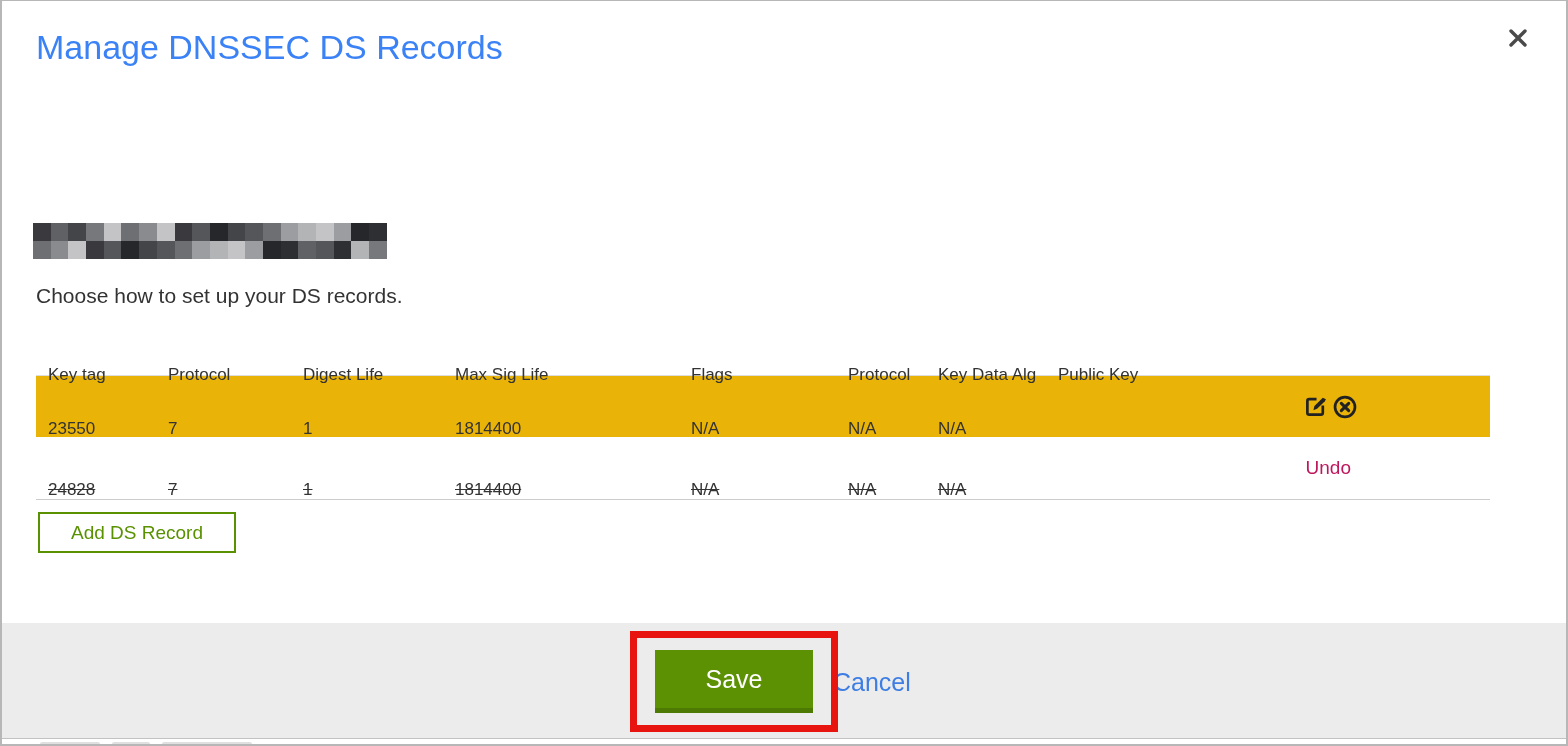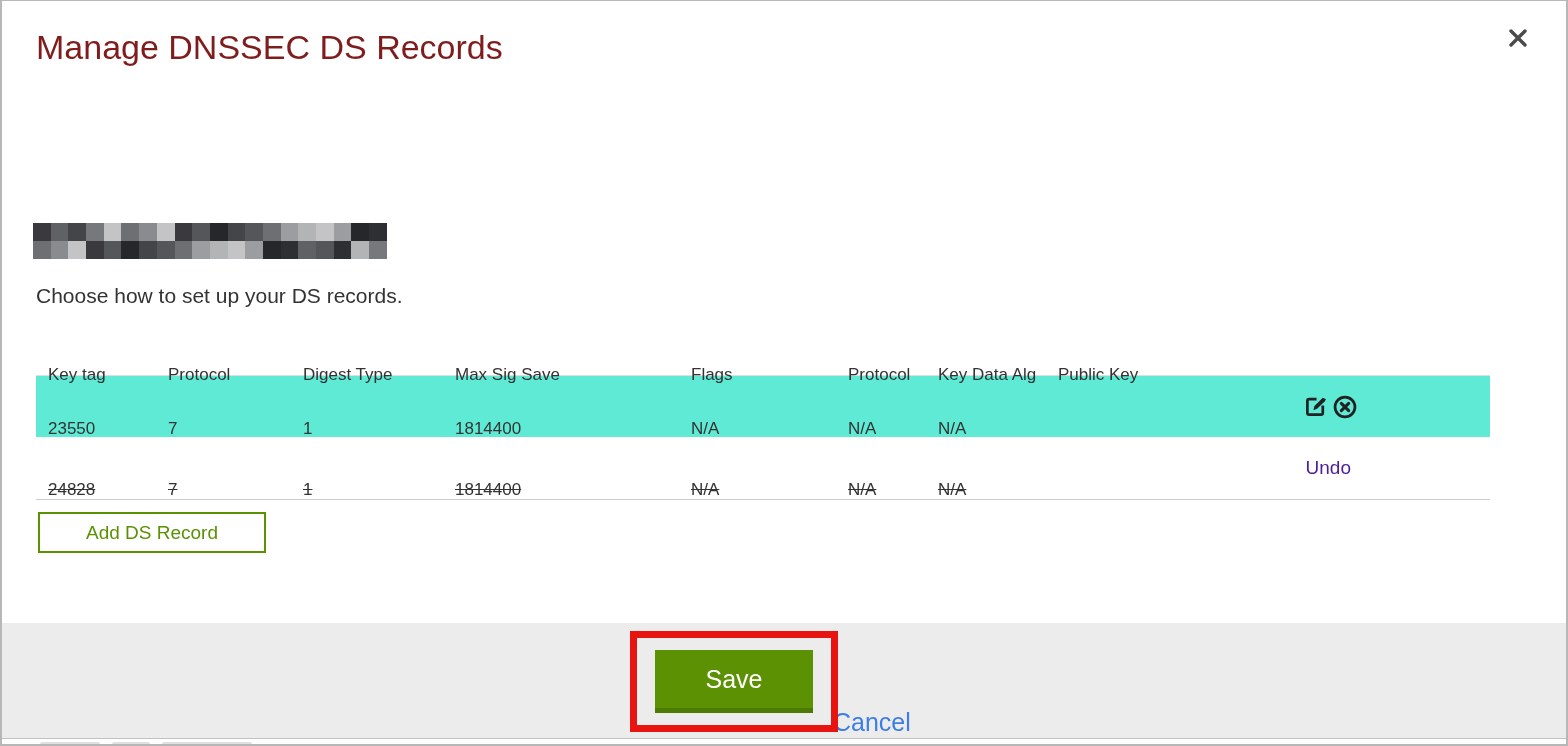--- a/index.html
+++ b/index.html
@@ -14,21 +14,21 @@
   .frame {
     position:absolute; inset:0;
     border:2px solid #b7b7b7;
     border-top-width:1px;
     pointer-events:none;
     z-index:50;
   }
   
   .modal-title {
     position:absolute; left:36px; top:28px;
-    font-size:34px; font-weight:400; color:#7f1d1d;
+    font-size:34px; font-weight:400; color:#3b82f6;
     letter-spacing:0;
   }
   .close-btn {
     position:absolute; left:1500px; top:20px;
     width:36px; height:36px;
     display:flex; align-items:center; justify-content:center;
     cursor:pointer; background:none; border:none;
   }
   
   .domain-redacted {
@@ -51,41 +51,41 @@
     grid-template-columns:120px 135px 152px 236px 157px 90px 120px 165px 140px 1fr;
     padding-left:12px;
     align-items:center;
     font-size:17px;
   }
   .t-head {
     height:46px;
     border-bottom:1px solid #dedede;
     color:#333;
   }
-  .t-body-1 { height:61px; background:#5eead4; }
+  .t-body-1 { height:61px; background:#eab308; }
   .t-body-2 { height:63px; background:#ffffff; border-bottom:1px solid #cccccc; }
   .t-body-2 .cell span { text-decoration:line-through; }
   .cell { white-space:nowrap; overflow:hidden;margin-top:44px; }
   .actions {
     display:flex; align-items:center; justify-content:flex-end;
     padding-right:4px; gap:2px;
   }
   .icon-btn {
     background:none; border:none; cursor:pointer;
     width:28px; height:28px; padding:0;
     display:flex; align-items:center; justify-content:center;
   }
   .undo-link {
-    font-size:19px; color:#4c1d95; cursor:pointer; text-decoration:none;
+    font-size:19px; color:#be185d; cursor:pointer; text-decoration:none;
     padding-right:8px;
   }
   
   .add-btn {
     position:absolute; left:38px; top:512px;
-    width:228px; height:41px;
+    width:198px; height:41px;
     background:#ffffff;
     border:2px solid #5a9100;
     color:#5a9100;
     font-size:19px;
     font-family:"Liberation Sans", sans-serif;
     cursor:pointer;
   }
   
   .footer {
     position:absolute; left:0; top:623px; width:1568px; height:116px;
@@ -97,21 +97,21 @@
     width:158px; height:63px;
     background:#5c9104;
     border:none;
     border-bottom:5px solid #4c7a03;
     color:#ffffff;
     font-size:25px;
     font-family:"Liberation Sans", sans-serif;
     cursor:pointer;
   }
   .cancel-link {
-    position:absolute; left:833px; top:708px;
+    position:absolute; left:833px; top:668px;
     font-size:25px; color:#3d7de4; cursor:pointer; text-decoration:none;
   }
   .annotation-rect {
     position:absolute; left:630px; top:631px;
     width:208px; height:101px;
     border:7px solid #e8140f;
     pointer-events:none;
     z-index:40;
   }
   
@@ -179,22 +179,22 @@
     <div class="px" style="background: rgb(179, 180, 182);"></div>
     <div class="px" style="background: rgb(119, 120, 124);"></div>
   </div>
 
 <div class="subtitle">Choose how to set up your DS records.</div>
 
 <div class="ds-table">
   <div class="t-row t-head">
     <div class="cell">Key tag</div>
     <div class="cell">Protocol</div>
-    <div class="cell">Digest Type</div>
-    <div class="cell">Max Sig Save</div>
+    <div class="cell">Digest Life</div>
+    <div class="cell">Max Sig Life</div>
     <div class="cell">Flags</div>
     <div class="cell">Protocol</div>
     <div class="cell">Key Data Alg</div>
     <div class="cell">Public Key</div>
     <div class="cell"></div>
   </div>
 
   <div class="t-row t-body-1">
     <div class="cell">23550</div>
     <div class="cell">7</div>

